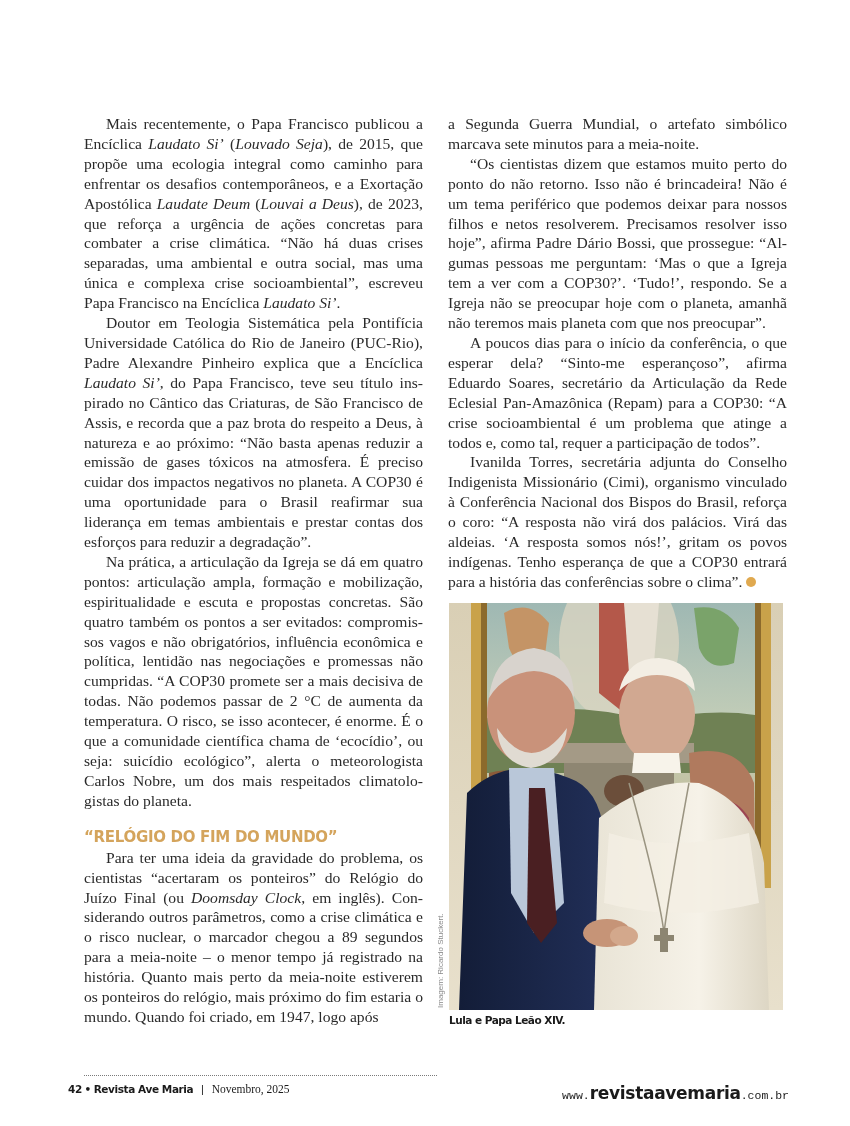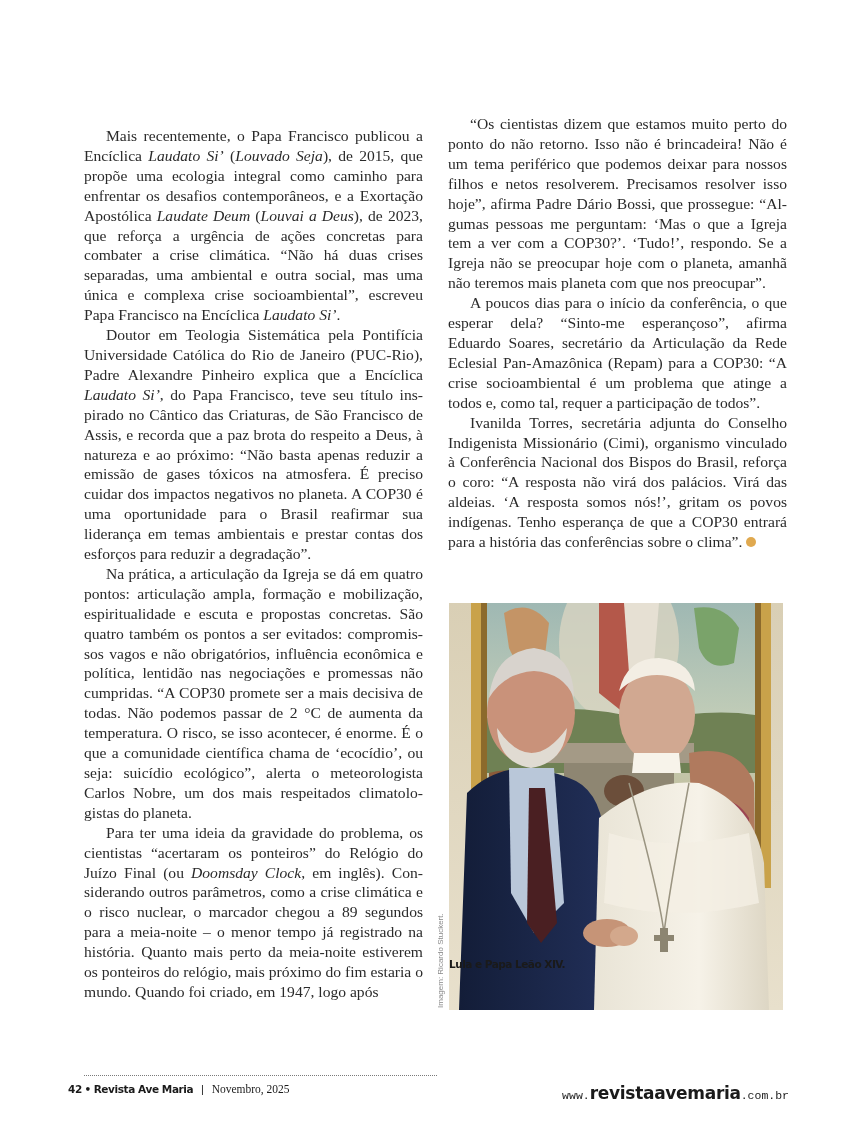--- a/index.html
+++ b/index.html
@@ -8,21 +8,21 @@
 
   .col {
     position: absolute;
     font-family: "Liberation Serif", "DejaVu Serif", serif;
     font-size: 15.6px;
     line-height: 19.9px;
     color: #2a2a2a;
     text-align: justify;
     hyphens: manual;
   }
-  .col-left { left: 84px; top: 114px; width: 339px; margin-top: 12px; }
+  .col-left { left: 84px; top: 114px; width: 339px; }
   .col-right { left: 448px; top: 114px; width: 339px; }
 
   .col p { margin: 0; text-indent: 22px; }
   .col p.noindent { text-indent: 0; }
   .col em { font-style: italic; }
 
   .subhead {
     margin: 16px 0 1px 0;
     font-family: "DejaVu Sans", "Liberation Sans", sans-serif;
     font-weight: bold;
@@ -60,21 +60,21 @@
     transform: rotate(-90deg);
     font-family: "Liberation Sans", "DejaVu Sans", sans-serif;
     font-size: 8px;
     line-height: 10px;
     color: #8a8a8a;
     white-space: nowrap;
   }
 
   .caption {
     position: absolute;
-    left: 449px; top: 958px;
+    left: 449px; top: 1014px;
     font-family: "DejaVu Sans", "Liberation Sans", sans-serif;
     font-weight: bold;
     font-size: 10.5px;
     letter-spacing: -0.5px;
     color: #1a1a1a;
     white-space: nowrap;
   }
 
   .footer-rule {
     position: absolute;
@@ -124,25 +124,27 @@
 
 <div class="page">
 
   <div class="col col-left">
     <p><span>Mais recentemente, o Papa Francisco publicou a Encíclica </span><em>Laudato Si’</em><span> (</span><em>Louvado Seja</em><span>), de 2015, que propõe uma ecologia integral como caminho para enfrentar os desafios contemporâneos, e a Exor­tação Apostólica </span><em>Laudate Deum</em><span> (</span><em>Louvai a Deus</em><span>), de 2023, que reforça a urgência de ações concretas para combater a crise climática. “Não há duas crises separadas, uma ambiental e outra social, mas uma única e complexa crise socioambiental”, escreveu Papa Francisco na Encíclica </span><em>Laudato Si’</em><span>.</span></p>
 
     <p><span>Doutor em Teologia Sistemática pela Pontifícia Universidade Católica do Rio de Janeiro (PUC-Rio), Padre Alexandre Pinheiro explica que a Encíclica </span><em>Laudato Si’</em><span>, do Papa Francisco, teve seu título ins­pirado no Cântico das Criaturas, de São Francisco de Assis, e recorda que a paz brota do respeito a Deus, à natureza e ao próximo: “Não basta apenas reduzir a emissão de gases tóxicos na atmosfera. É preciso cuidar dos impactos negativos no planeta. A COP30 é uma oportunidade para o Brasil reafirmar sua liderança em temas ambientais e prestar contas dos esforços para reduzir a degradação”.</span></p>
 
     <p>Na prática, a articulação da Igreja se dá em quatro pontos: articulação ampla, formação e mobilização, espiritualidade e escuta e propostas concretas. São quatro também os pontos a ser evitados: compromis­sos vagos e não obrigatórios, influência econômica e política, lentidão nas negociações e promessas não cumpridas. “A COP30 promete ser a mais decisiva de todas. Não podemos passar de 2 °C de aumenta da temperatura. O risco, se isso acontecer, é enorme. É o que a comunidade científica chama de ‘ecocídio’, ou seja: suicídio ecológico”, alerta o meteorologista Carlos Nobre, um dos mais respeitados climatolo­gistas do planeta.</p>
 
+    <div class="subhead">“RELÓGIO DO FIM DO MUNDO”</div>
 
     <p><span>Para ter uma ideia da gravidade do problema, os cientistas “acertaram os ponteiros” do Relógio do Juízo Final (ou </span><em>Doomsday Clock</em><span>, em inglês). Con­siderando outros parâmetros, como a crise climática e o risco nuclear, o marcador chegou a 89 segundos para a meia-noite – o menor tempo já registrado na história. Quanto mais perto da meia-noite estiverem os ponteiros do relógio, mais próximo do fim estaria o mundo. Quando foi criado, em 1947, logo após</span></p>
   </div>
 
   <div class="col col-right">
+    <p class="noindent">a Segunda Guerra Mundial, o artefato simbólico marcava sete minutos para a meia-noite.</p>
     <p>“Os cientistas dizem que estamos muito perto do ponto do não retorno. Isso não é brincadeira! Não é um tema periférico que podemos deixar para nossos filhos e netos resolverem. Precisamos resolver isso hoje”, afirma Padre Dário Bossi, que prossegue: “Al­gumas pessoas me perguntam: ‘Mas o que a Igreja tem a ver com a COP30?’. ‘Tudo!’, respondo. Se a Igreja não se preocupar hoje com o planeta, amanhã não teremos mais planeta com que nos preocupar”.</p>
     <p>A poucos dias para o início da conferência, o que esperar dela? “Sinto-me esperançoso”, afirma Eduardo Soares, secretário da Articulação da Rede Eclesial Pan-Amazônica (Repam) para a COP30: “A crise socioambiental é um problema que atinge a todos e, como tal, requer a participação de todos”.</p>
     <p><span>Ivanilda Torres, secretária adjunta do Conselho Indigenista Missionário (Cimi), organismo vinculado à Conferência Nacional dos Bispos do Brasil, reforça o coro: “A resposta não virá dos palácios. Virá das aldeias. ‘A resposta somos nós!’, gritam os povos indígenas. Tenho esperança de que a COP30 entrará para a história das conferências sobre o clima”.</span><span class="end-dot"></span></p>
   </div>
 
   <div class="photo">
     <svg width="334" height="407" viewBox="0 0 334 407" xmlns="http://www.w3.org/2000/svg">
       <defs>
         <linearGradient id="sky" x1="0" y1="0" x2="0" y2="1">
           <stop offset="0" stop-color="#9fb8b3"></stop>

